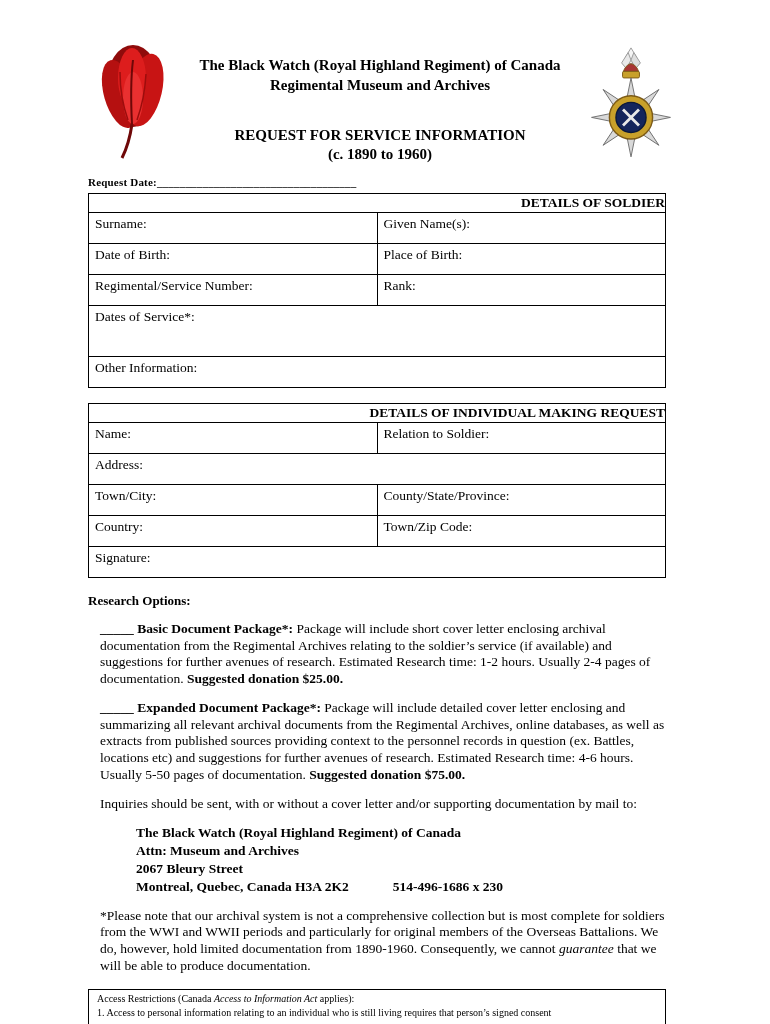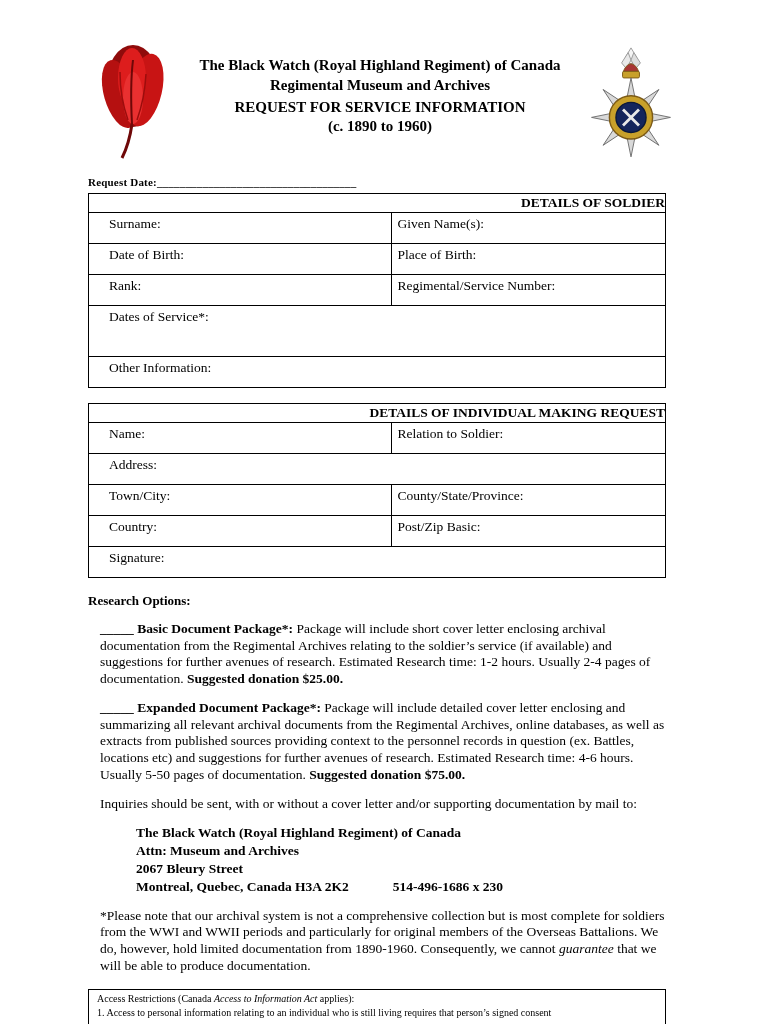--- a/index.html
+++ b/index.html
@@ -9,35 +9,35 @@
     -webkit-font-smoothing:antialiased;
   }
   .page{position:relative;width:748px;height:1024px;background:#fff;overflow:hidden;}
 
   
   .header{display:flex;align-items:flex-start;padding:40px 70px 0 90px;}
   .hackle{flex:0 0 86px;width:86px;}
   .badge{flex:0 0 94px;width:94px;margin-top:6px;}
   .title-block{flex:1;text-align:center;padding-top:16px;}
   .org-line{font-weight:bold;font-size:15px;line-height:1.32;}
-  .form-title{font-weight:bold;font-size:15px;margin-top:2px;line-height:1.3;}
+  .form-title{font-weight:bold;font-size:15px;margin-top:30px;line-height:1.3;}
   .form-subtitle{font-weight:bold;font-size:15px;line-height:1.3;}
 
   
   .content{padding:0 82px 0 88px;}
 
   .request-date{font-weight:bold;font-size:11px;margin:2px 0 5px 0;letter-spacing:.2px;}
 
   
   .form-table{border:1px solid #000;background:#fff;}
   .form-table.second{margin-top:15px;}
   .t-head{text-align:right;font-weight:bold;font-size:13.5px;line-height:18px;border-bottom:1px solid #000;}
   .t-row{display:flex;border-bottom:1px solid #000;}
   .t-row:last-child{border-bottom:none;}
-  .t-cell{flex:1;padding:3px 6px;font-size:13.5px;line-height:1.2;min-height:30px;box-sizing:border-box;margin-left:14px;}
+  .t-cell{flex:1;padding:3px 6px;font-size:13.5px;line-height:1.2;min-height:30px;box-sizing:border-box;}
   .t-cell + .t-cell{border-left:1px solid #000;}
   .t-row.tall .t-cell{min-height:50px;}
 
   
   .section-heading{font-weight:bold;font-size:13px;margin-top:15px;}
   .para{font-size:13.5px;line-height:1.24;margin:12px 0 0 12px;}
   .bold{font-weight:bold;}
   .ital{font-style:italic;}
   .mailing{margin:12px 0 0 48px;font-weight:bold;font-size:13.5px;line-height:1.32;}
   .phone{margin-left:44px;}
@@ -113,22 +113,22 @@
       <div class="t-head">DETAILS OF SOLDIER</div>
       <div class="t-row">
         <div class="t-cell"><span>Surname:</span></div>
         <div class="t-cell"><span>Given Name(s):</span></div>
       </div>
       <div class="t-row">
         <div class="t-cell"><span>Date of Birth:</span></div>
         <div class="t-cell"><span>Place of Birth:</span></div>
       </div>
       <div class="t-row">
+        <div class="t-cell"><span>Regimental/Service Number:</span></div>
         <div class="t-cell"><span>Rank:</span></div>
-        <div class="t-cell"><span>Regimental/Service Number:</span></div>
       </div>
       <div class="t-row tall">
         <div class="t-cell"><span>Dates of Service*:</span></div>
       </div>
       <div class="t-row">
         <div class="t-cell"><span>Other Information:</span></div>
       </div>
     </div>
 
     <div class="form-table second">
@@ -139,21 +139,21 @@
       </div>
       <div class="t-row">
         <div class="t-cell"><span>Address:</span></div>
       </div>
       <div class="t-row">
         <div class="t-cell"><span>Town/City:</span></div>
         <div class="t-cell"><span>County/State/Province:</span></div>
       </div>
       <div class="t-row">
         <div class="t-cell"><span>Country:</span></div>
-        <div class="t-cell"><span>Post/Zip Basic:</span></div>
+        <div class="t-cell"><span>Town/Zip Code:</span></div>
       </div>
       <div class="t-row">
         <div class="t-cell"><span>Signature:</span></div>
       </div>
     </div>
 
     <div class="section-heading">Research Options:</div>
 
     <p class="para">
       <span class="bold">_____</span>

